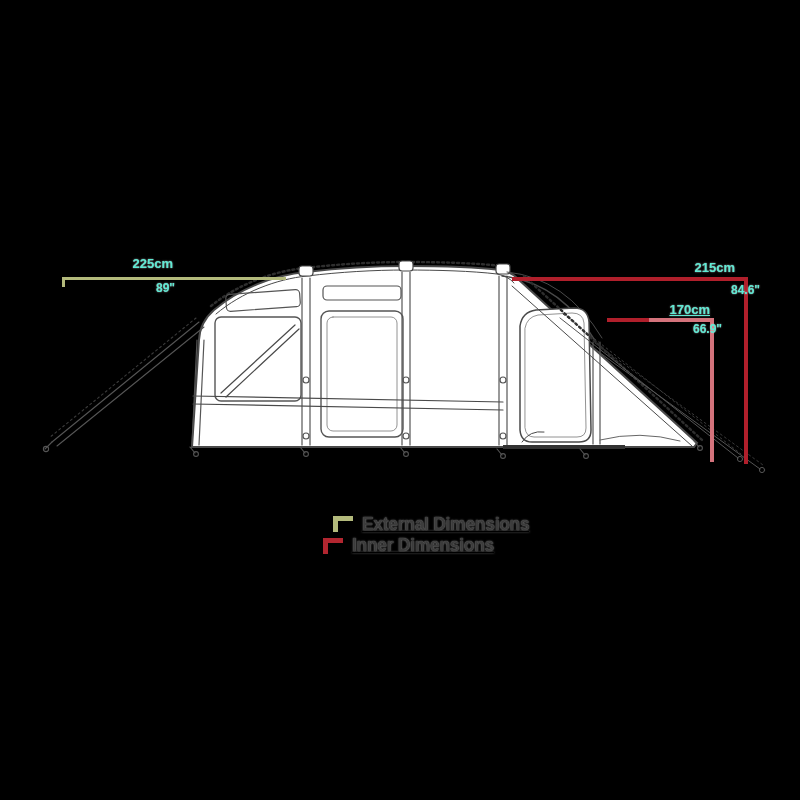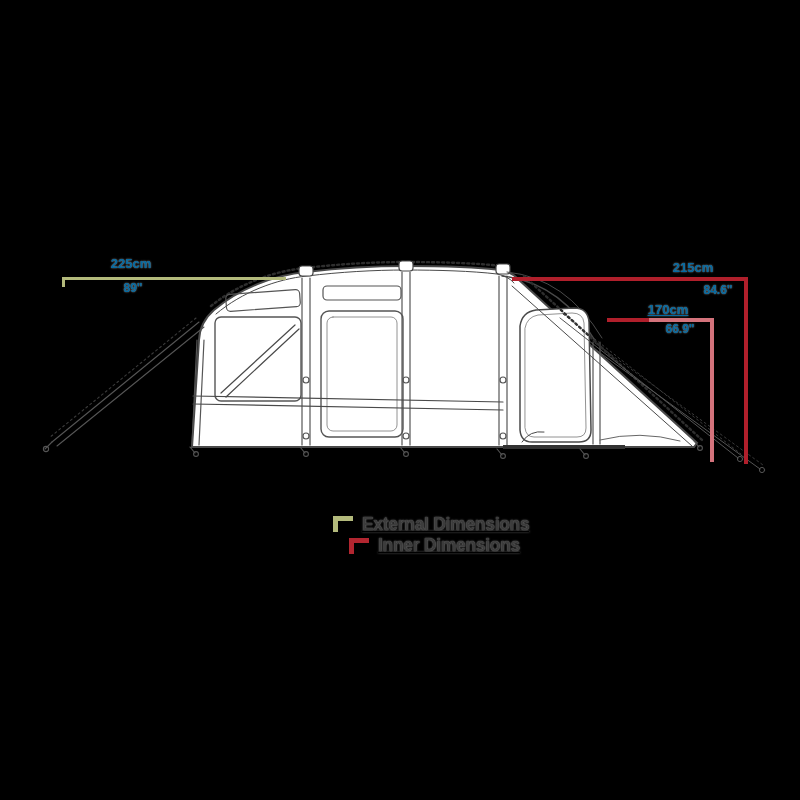--- a/index.html
+++ b/index.html
@@ -7,21 +7,21 @@
          font-family:"Liberation Sans",sans-serif;}
   svg{position:absolute;left:0;top:0;}
 
   
   .hline,.vline,.tick{position:absolute;}
   .green{background:#b3ba7c;}
   .red-dark{background:#b01f2b;}
   .red-light{background:#d4737c;}
 
   
-  .dim-label{position:absolute;width:84px;text-align:center;color:#0369a1;
+  .dim-label{position:absolute;width:84px;text-align:right;color:#5eead4;
              font-weight:bold;font-size:13px;line-height:14px;
              text-shadow:0 0 2px rgba(200,200,200,.6),0 0 1px rgba(255,255,255,.35);}
   .dim-inches{font-size:12px;}
 
   
   .legend-row{position:absolute;display:flex;align-items:flex-start;gap:9px;text-decoration:underline;}
   .legend-icon{width:15px;height:11px;border-top:5px solid;border-left:5px solid;}
   .legend-icon.g{border-color:#b3ba7c;}
   .legend-icon.r{border-color:#b22630;}
   .legend-text{color:#3c3c3c;font-weight:bold;font-size:17.5px;line-height:17px;
@@ -148,18 +148,18 @@
   <div class="hline red-light" style="left:607px;top:318px;width:107px;height:3.5px;"></div>
   <div class="hline red-dark" style="left:607px;top:318px;width:42px;height:3.5px;"></div>
   <div class="vline red-light" style="left:710px;top:318px;width:3.5px;height:144px;"></div>
   <div class="dim-label" style="left:626px;top:303px;text-decoration:underline;">170cm</div>
   <div class="dim-label dim-inches" style="left:638px;top:322px;">66.9"</div>
 
   <div class="legend-row" style="left:333px;top:516px;">
     <span class="legend-icon g"></span>
     <span class="legend-text">External Dimensions</span>
   </div>
-  <div class="legend-row" style="left:349px;top:537px;align-items:center;">
+  <div class="legend-row" style="left:323px;top:537px;align-items:center;">
     <span class="legend-icon r"></span>
     <span class="legend-text">Inner Dimensions</span>
   </div>
 
 </div>
 
 </body></html>

